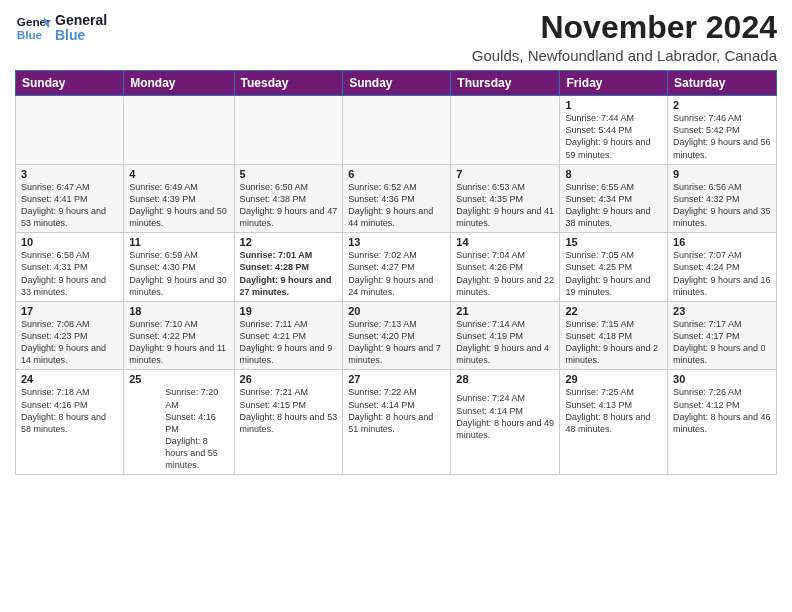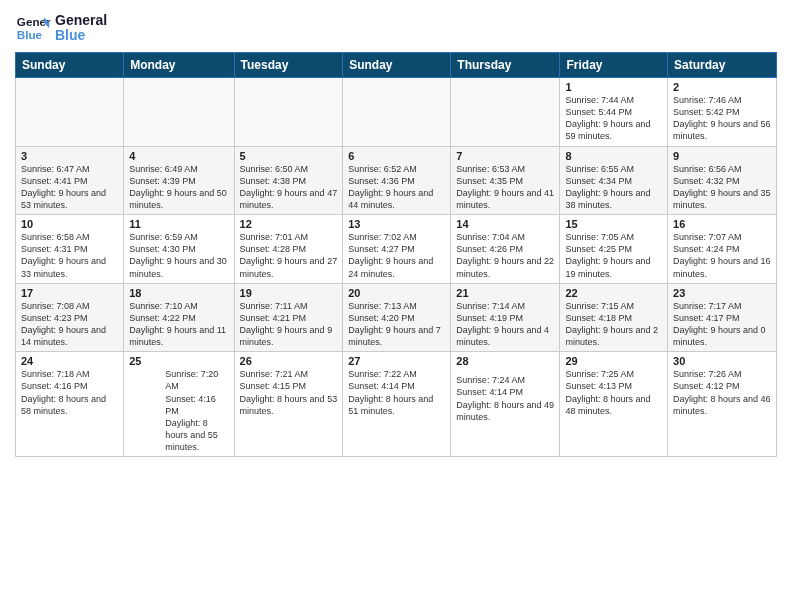--- a/index.html
+++ b/index.html
@@ -12,21 +12,21 @@
     .logo { display: flex; align-items: center; gap: 4px; }
     .logo-icon { width: 36px; height: 36px; }
     
     .title-block { text-align: right; }
     .main-title { font-size: 32px; font-weight: bold; color: #222; line-height: 1.1; }
     .subtitle { font-size: 15px; color: #444; margin-top: 2px; }
     
     .calendar { width: 100%; border-collapse: collapse; margin-top: 6px; }
     
     .calendar thead th {
-      background: #0c4a6e;
+      background: #701a75;
       color: #fff;
       font-size: 12px;
       font-weight: bold;
       padding: 5px 6px;
       text-align: left;
       border: 1px solid #2a6eb8;
     }
     
     .calendar tbody td {
       border: 1px solid #ccc;
@@ -69,20 +69,24 @@
         <text x="2" y="18" font-size="13" font-weight="bold" fill="#1a1a2e" font-family="Arial">General</text>
         <text x="2" y="32" font-size="13" font-weight="bold" fill="#4a90d9" font-family="Arial">Blue</text>
         <polygon points="32,8 38,14 32,14" fill="#4a90d9"></polygon>
         <polygon points="32,14 38,14 38,20" fill="#4a90d9"></polygon>
       </svg>
       <div style="line-height:1.1">
         <div style="font-size:14px;font-weight:bold;color:#1a1a2e;">General</div>
         <div style="font-size:14px;font-weight:bold;color:#4a90d9;">Blue</div>
       </div>
     </div>
+    <div class="title-block">
+      <div class="main-title">November 2024</div>
+      <div class="subtitle">Goulds, Newfoundland and Labrador, Canada</div>
+    </div>
   </div>
 
   <table class="calendar">
     <thead>
       <tr>
       <th>Sunday</th>
           <th>Monday</th>
           <th>Tuesday</th>
           <th>Sunday</th>
           <th>Thursday</th>
@@ -162,21 +166,21 @@
 Daylight: 9 hours and 33 minutes.</div>
           </td>
           <td>
             <span class="day-num">11</span>
             <div class="day-info" style="white-space: pre-line;">Sunrise: 6:59 AM
 Sunset: 4:30 PM
 Daylight: 9 hours and 30 minutes.</div>
           </td>
           <td>
             <span class="day-num">12</span>
-            <div class="day-info" style="white-space: pre-line;">Sunrise: 7:01 AM
+            <div class="day-info" style="white-space: pre-line; font-weight: bold;">Sunrise: 7:01 AM
 Sunset: 4:28 PM
 Daylight: 9 hours and 27 minutes.</div>
           </td>
           <td>
             <span class="day-num">13</span>
             <div class="day-info" style="white-space: pre-line;">Sunrise: 7:02 AM
 Sunset: 4:27 PM
 Daylight: 9 hours and 24 minutes.</div>
           </td>
           <td>

